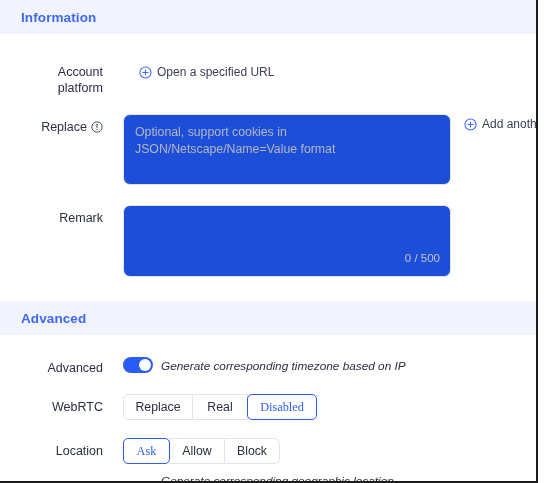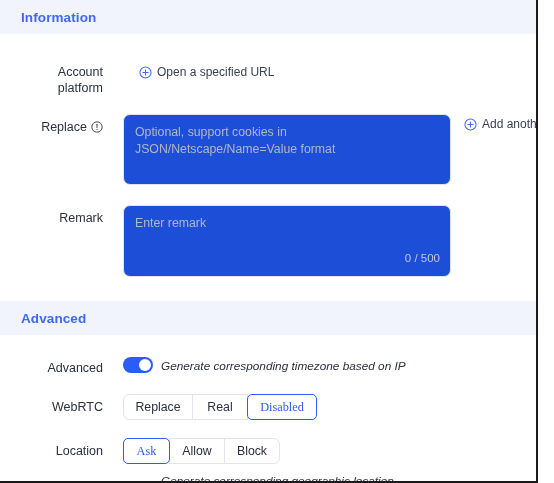--- a/index.html
+++ b/index.html
@@ -278,21 +278,20 @@
       </div>
     </div>
   </div>
 
   <div class="spacer-20"></div>
 
   <div class="row">
     <div class="row-label">Remark</div>
     <div class="row-field">
       <div class="textbox remark-box">
-        <div class="ph">Enter remark</div>
         <div class="counter">0 / 500</div>
       </div>
     </div>
   </div>
 
   <div class="spacer-24"></div>
 
   <div class="section-header">
     <span class="title">Advanced</span>
   </div>

